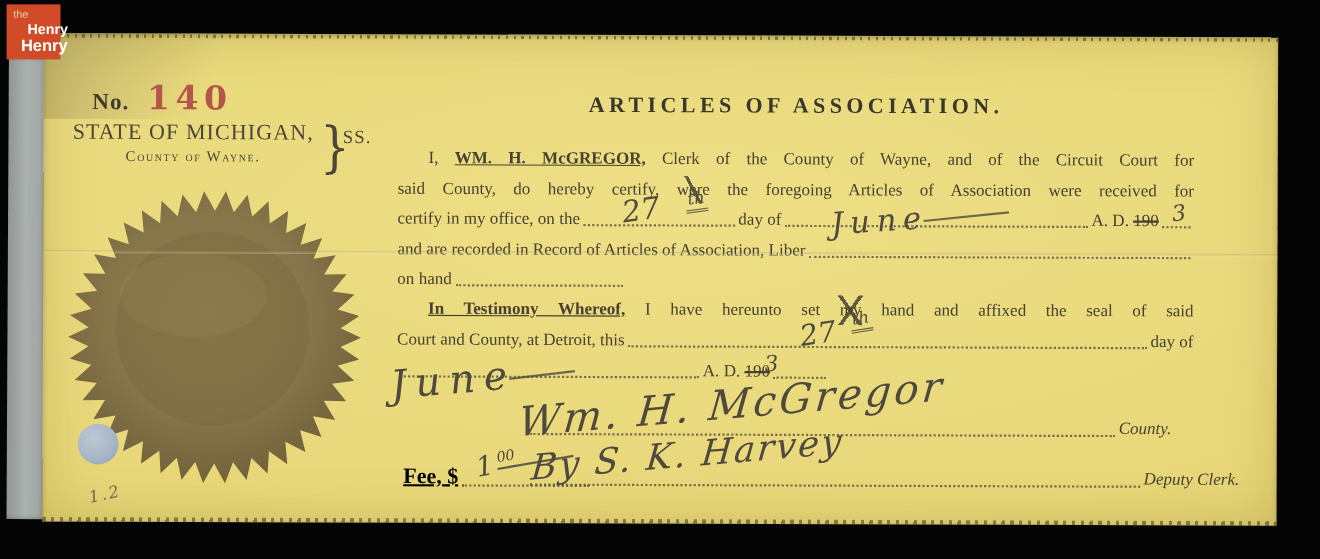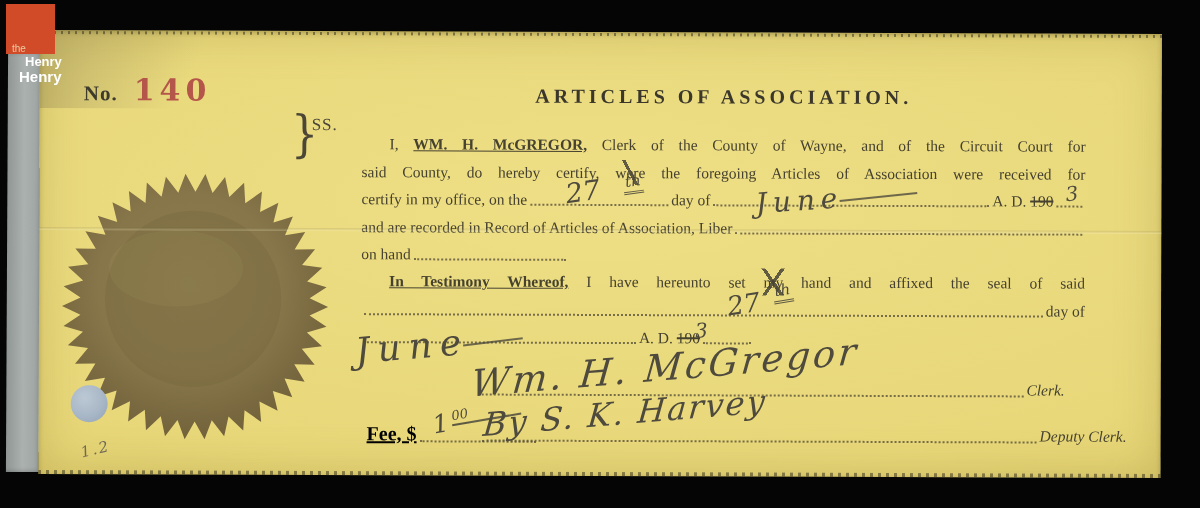--- a/index.html
+++ b/index.html
@@ -7,21 +7,21 @@
     width:1200px;height:508px;overflow:hidden;position:relative;
     background:var(--background,#050505);
     font-family:"Liberation Serif",serif;
   }
   .stage{position:absolute;inset:0;}
 
   
   .logo{position:absolute;left:6px;top:4px;width:49px;height:50px;z-index:30;
     background:var(--logo_red,#d14b28);box-sizing:border-box;padding:5px 0 0 6px;
     font-family:"Liberation Sans",sans-serif;line-height:1;}
-  .logo .the{display:block;color:#efcba2;font-size:10px;margin-top:35px;}
+  .logo .the{display:block;color:#efcba2;font-size:10px;}
   .logo .henry{display:block;color:#fff;font-weight:bold;font-size:13px;margin:1px 0 0 13px;}
   .logo .ford{display:block;color:#fff;font-weight:bold;font-size:15px;margin:1px 0 0 7px;}
 
   
   .under-page{position:absolute;left:7px;top:52px;width:37px;height:420px;
     background:linear-gradient(90deg,#8f9694,#abb1af 45%,#99a09e);
     box-shadow:inset -4px 0 5px rgba(0,0,0,.3);transform:rotate(.3deg);}
 
   
   .paper{position:absolute;left:40px;top:30px;width:1122px;height:444px;
@@ -118,20 +118,22 @@
   <div class="paper">
     <div class="corner-shade"></div>
     <div class="perf-top"></div>
     <div class="perf-bottom"></div>
     <div class="crease"></div>
 
     <div class="no-row">
       <span class="no-label">No.</span><span class="no-value">140</span>
     </div>
     <div class="state-block">
+      <div class="state1">STATE OF MICHIGAN,</div>
+      <div class="state2">County of Wayne.</div>
     </div>
     <div class="brace">}</div>
     <div class="ss">SS.</div>
 
     <div class="seal">
       <svg width="268" height="268" viewBox="0 0 280 280">
         <defs>
           <radialGradient id="sealGrad" cx="48%" cy="42%" r="62%">
             <stop offset="0%" stop-color="#8d7c4f"></stop>
             <stop offset="55%" stop-color="#87764a"></stop>
@@ -173,34 +175,35 @@
       <div class="line row" style="top:214px;">
         <span>on hand</span>
         <span class="dfix" style="width:152px;"></span>
       </div>
 
       <div class="line just" style="top:241px;padding-left:28px;width:696px;">
         <span class="b">In Testimony Whereof,</span><span> I have hereunto set </span><span class="crossed">my</span><span> hand and affixed the seal of said</span>
       </div>
 
       <div class="line row" style="top:269px;">
+        <span>Court and County, at Detroit, this</span>
         <span class="dots"></span>
         <span>day of</span>
       </div>
 
       <div class="line row" style="top:297px;">
         <span class="dfix" style="width:272px;"></span>
         <span>A. D.</span>&nbsp;<span class="strike">190</span>
         <span class="dfix" style="width:48px;"></span>
       </div>
     </div>
 
     <div class="clerk-row row">
       <span class="dots"></span>
-      <span class="role">Clerk.</span>
+      <span class="role">County.</span>
     </div>
     <div class="deputy-row row">
       <span class="dots"></span>
       <span class="role">Deputy Clerk.</span>
     </div>
     <div class="fee-row row">
       <span class="b" style="font-size:20px;">Fee, $</span>
       <span class="dots"></span>
     </div>
 

